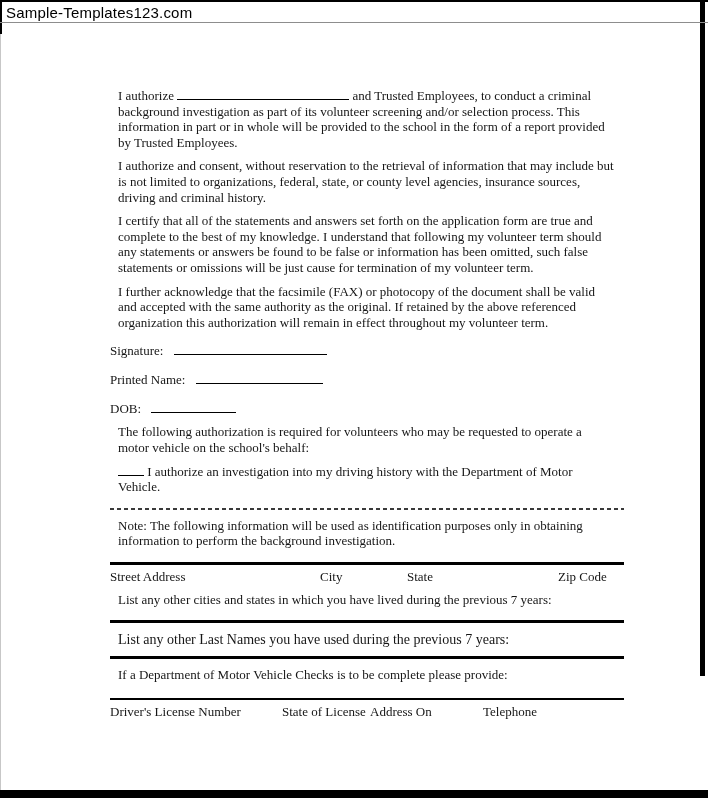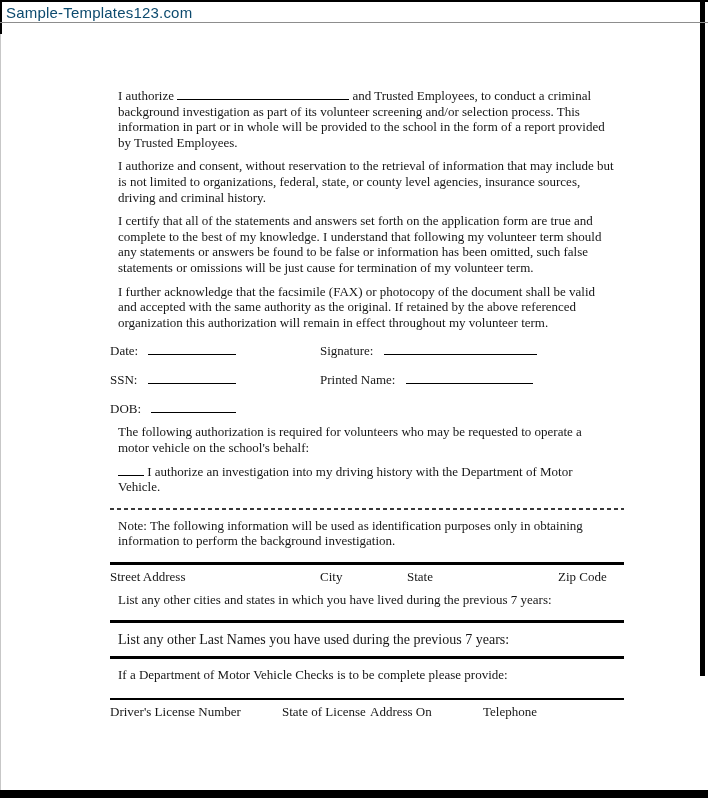--- a/index.html
+++ b/index.html
@@ -6,21 +6,21 @@
   .page{position:relative;width:708px;height:798px;background:#ffffff;overflow:hidden;
         font-family:"Liberation Serif", serif;color:#161616;}
   
   .border-top{position:absolute;top:0;left:0;width:708px;height:2px;background:#000;}
   .border-right{position:absolute;top:0;left:700px;width:5px;height:676px;background:#000;}
   .border-left-top{position:absolute;top:0;left:0;width:2px;height:34px;background:#000;}
   .border-left{position:absolute;top:34px;left:0;width:1px;height:756px;background:#c7c7c7;}
   .border-bottom{position:absolute;left:0;top:790px;width:708px;height:8px;background:#000;}
   .header-line{position:absolute;top:22px;left:0;width:708px;height:1px;background:#8d8d8d;}
   .watermark{position:absolute;top:4px;left:6px;font-family:"Liberation Sans", sans-serif;
-             font-size:15px;letter-spacing:.2px;color:#0c4a6e;white-space:nowrap;}
+             font-size:15px;letter-spacing:.2px;color:#000000;white-space:nowrap;}
   
   .doc{position:absolute;left:110px;top:80px;width:514px;font-size:13px;line-height:15.6px;}
   .doc p{margin:8px;}
   .mt7{margin-top:7px;}.mt10{margin-top:10px;}.mt12{margin-top:12px;}.mt13{margin-top:13px;}
   .mt15{margin-top:15px;}.mt18{margin-top:18px;}.mt14{margin-top:14px;}
   .mt6{margin-top:6px;}.mt4{margin-top:4px;}.mt1{margin-top:1px;}
   .blank{display:inline-block;border-bottom:1.8px solid #000;height:11px;vertical-align:baseline;}
   .w172{width:172px;}.w88{width:88px;}.w153{width:153px;}.w127{width:127px;}.w85{width:85px;}.w26{width:26px;}
   .frow{display:flex;align-items:flex-end;height:16px;}
   .fcol1{width:210px;}
@@ -54,35 +54,27 @@
       <span class="blank w172"></span>
       <span>and Trusted Employees, to conduct a criminal background investigation as part of its volunteer screening and/or selection process.  This information in part or in whole will be provided to the school in the form of a report provided by Trusted Employees.</span></p>
 
     <p class="mt10">I authorize and consent, without reservation to the retrieval of information that may include but is not limited to organizations, federal, state, or county level agencies, insurance sources, driving and criminal history.</p>
 
     <p class="mt12">I certify that all of the statements and answers set forth on the application form are true and complete to the best of my knowledge.  I understand that following my volunteer term should any statements or answers be found to be false or information has been omitted, such false statements or omissions will be just cause for termination of my volunteer term.</p>
 
     <p class="mt15">I further acknowledge that the facsimile (FAX) or photocopy of the document shall be valid and accepted with the same authority as the original.  If retained by the above referenced organization this authorization will remain in effect throughout my volunteer term.</p>
 
     <div class="frow mt12">
-      <div class="fcol1">
-        <span class="lbl">Date:</span>
-        <span class="blank w88 ml"></span>
-      </div>
       <div>
         <span class="lbl">Signature:</span>
         <span class="blank w153 ml"></span>
       </div>
     </div>
 
     <div class="frow mt13">
-      <div class="fcol1">
-        <span class="lbl">SSN:</span>
-        <span class="blank w88 ml"></span>
-      </div>
       <div>
         <span class="lbl">Printed Name:</span>
         <span class="blank w127 ml"></span>
       </div>
     </div>
 
     <div class="frow mt13">
       <div class="fcol1">
         <span class="lbl">DOB:</span>
         <span class="blank w85 ml"></span>

